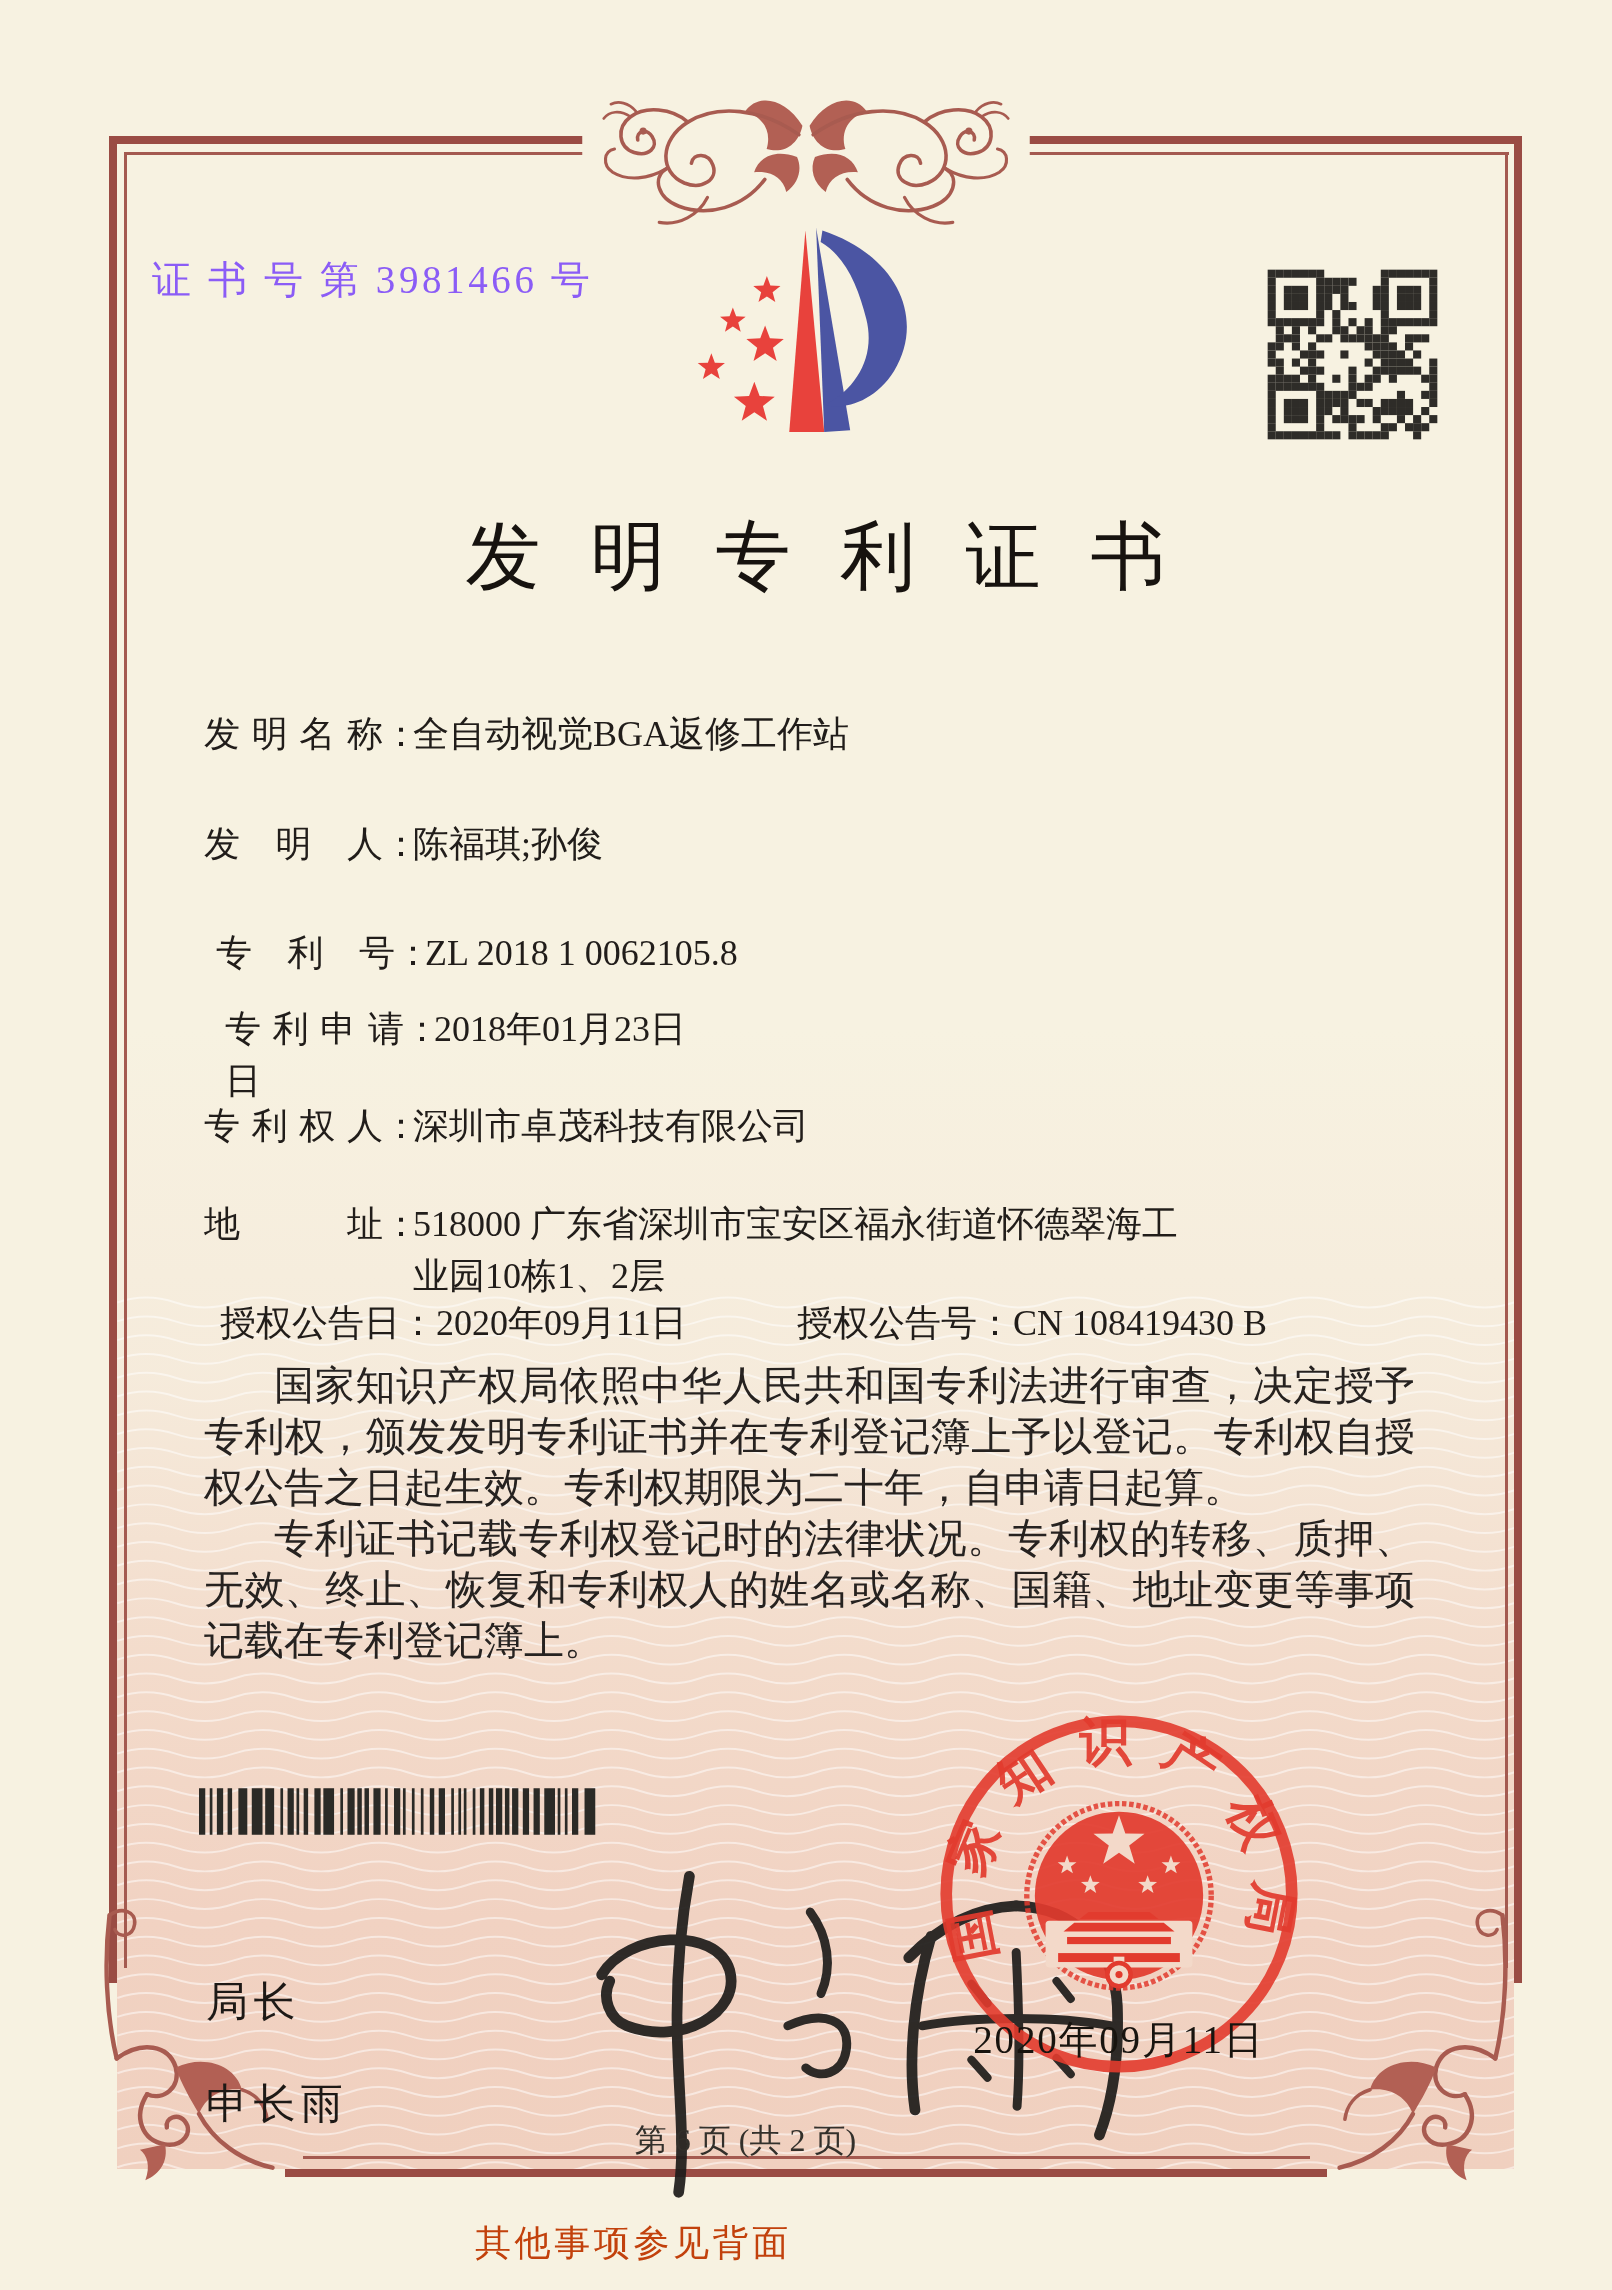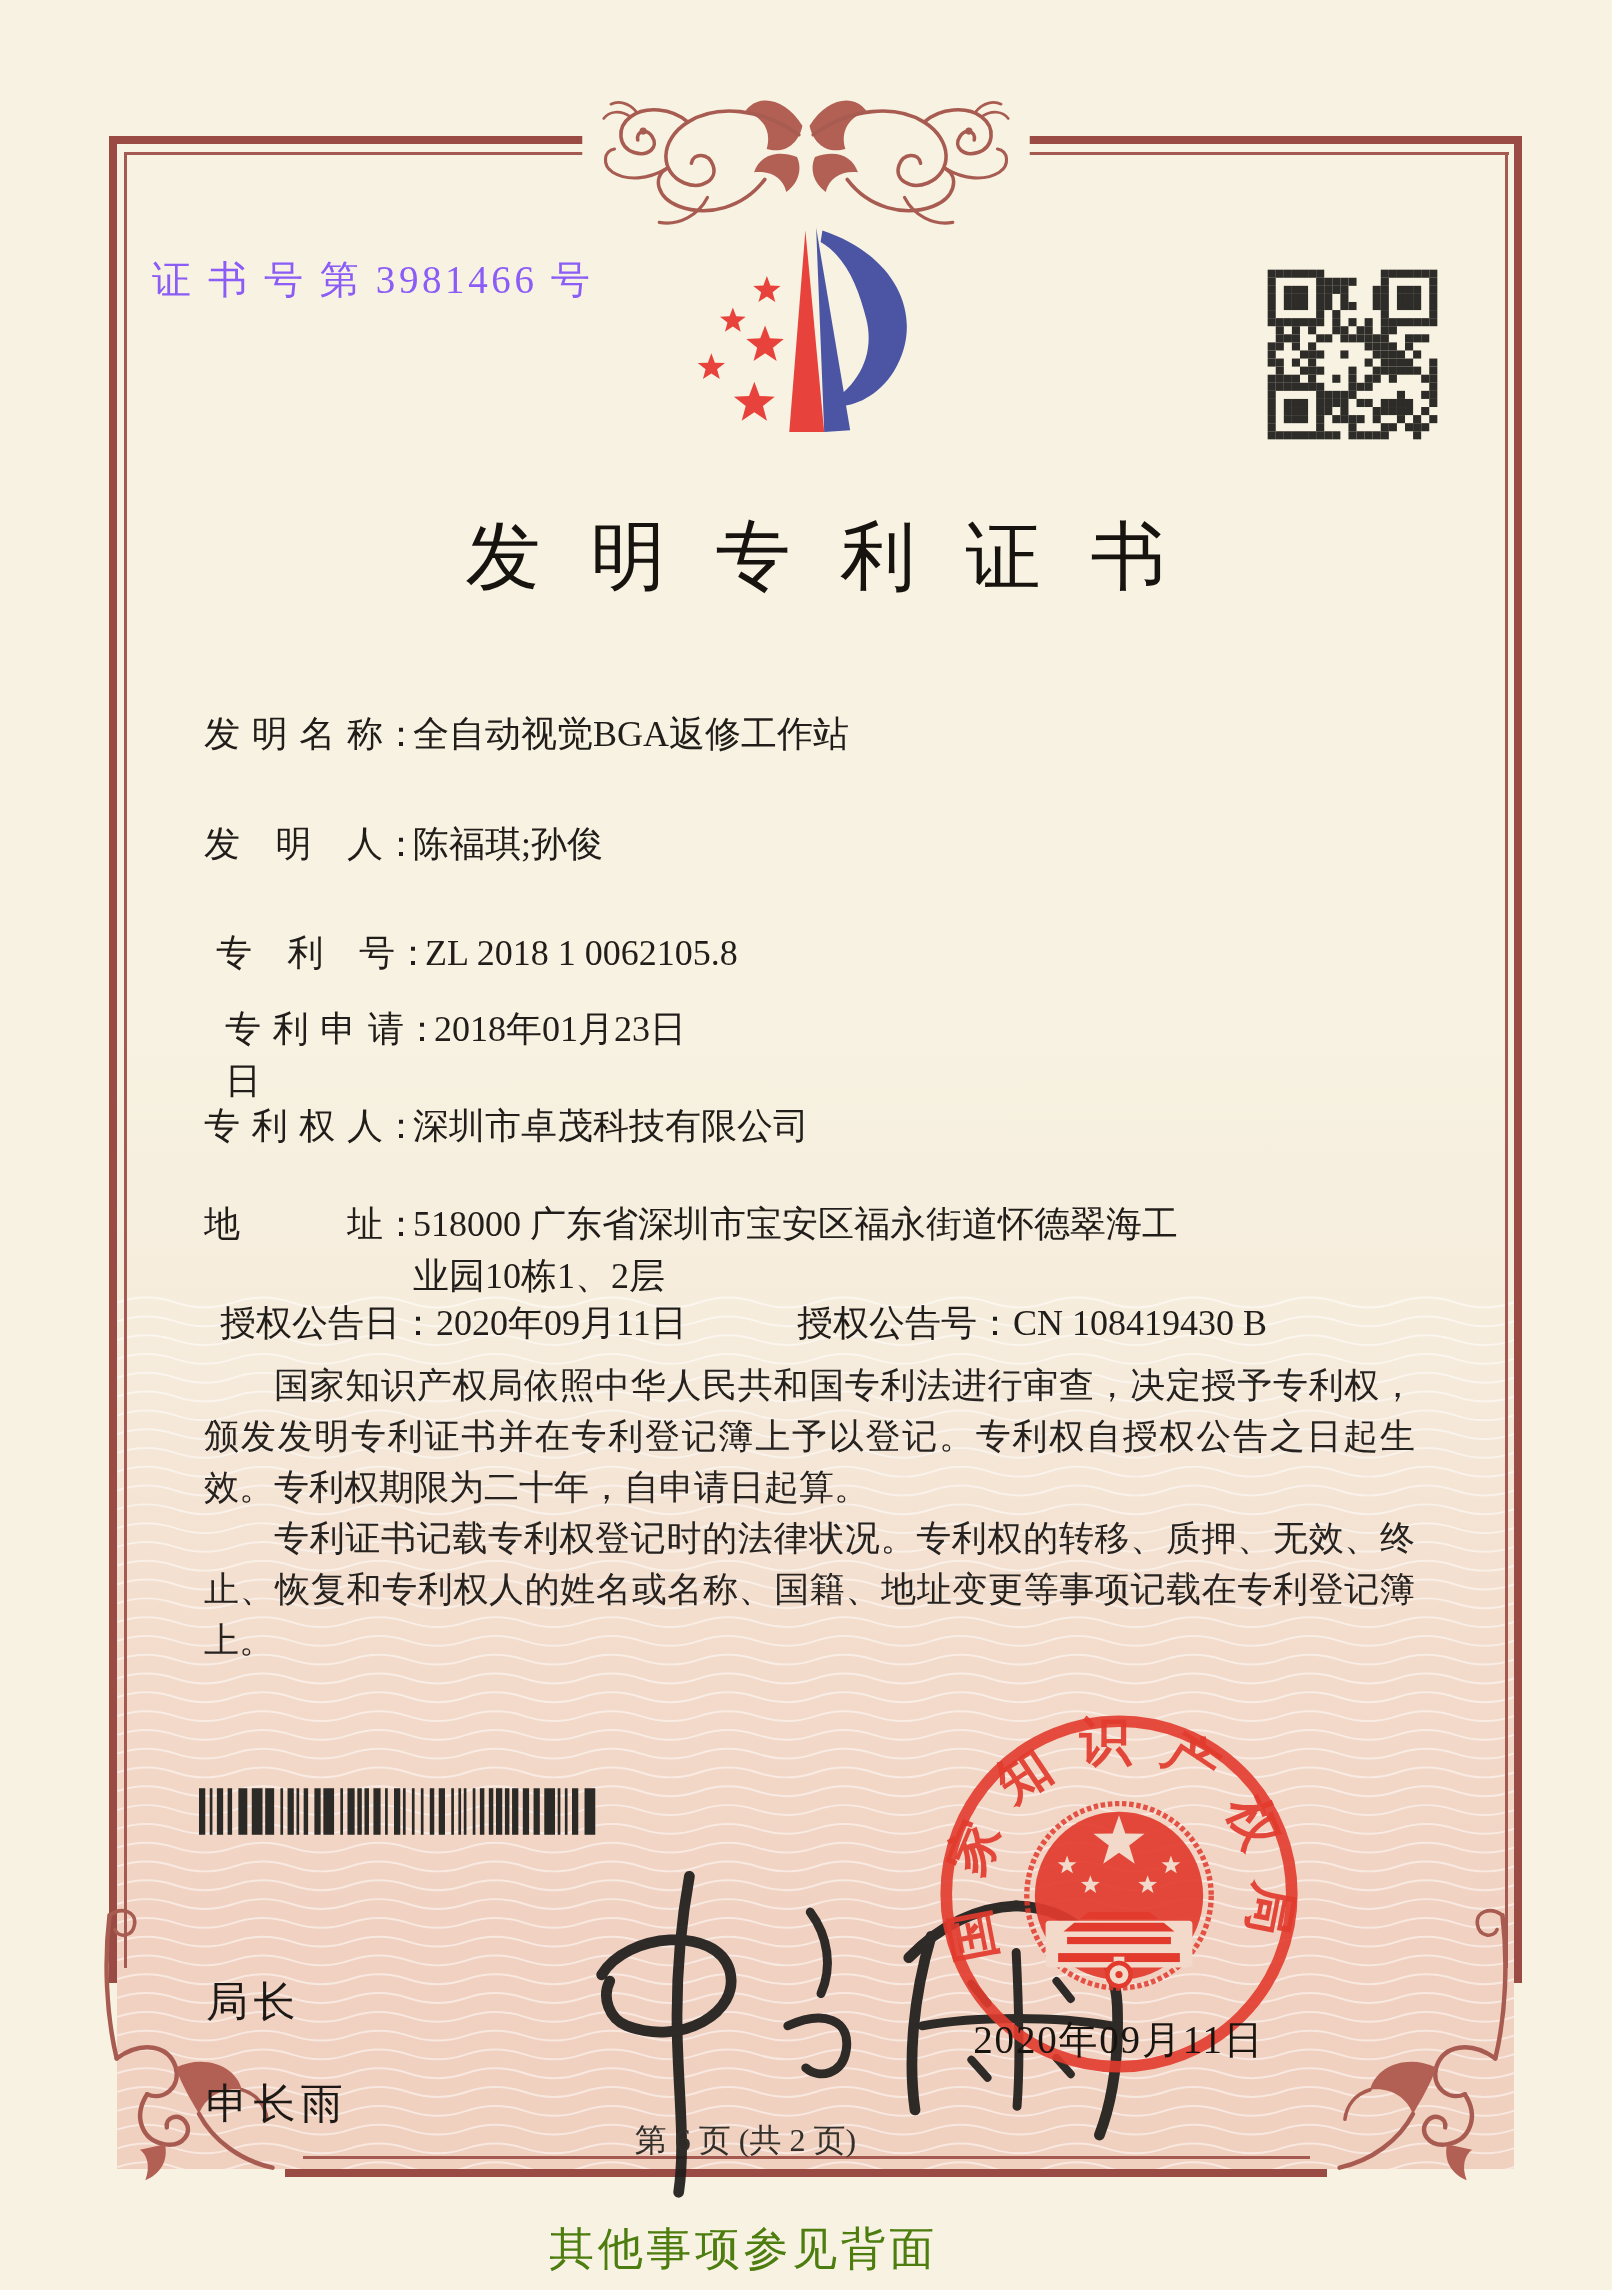--- a/index.html
+++ b/index.html
@@ -16,29 +16,29 @@
   .fl-in{background:#a45a50;}
   
   .certno{left:152px;top:253px;font-size:39px;letter-spacing:3.6px;color:#8b5cf6;}
   .title{left:109px;top:507px;width:1413px;text-align:center;font-size:75px;font-weight:normal;
          letter-spacing:50px;text-indent:50px;color:#17130f;}
   .frow{left:204px;font-size:36px;line-height:52px;display:flex;align-items:flex-start;}
   .flabel{display:inline-block;width:179px;text-align:justify;text-align-last:justify;}
   .colon{display:inline-block;width:30px;}
   .fvalue{display:inline-block;max-width:788px;}
   .grant{font-size:36px;line-height:52px;}
-  .bodytxt{left:204px;top:1360px;width:1211px;font-size:35px;line-height:51px;
+  .bodytxt{left:204px;top:1360px;width:1211px;font-size:40px;line-height:51px;
            text-align:justify;color:#262220;}
   .bodytxt p{margin:0;text-indent:70px;}
   .director{left:206px;font-size:42px;letter-spacing:5.4px;color:#1d1916;}
   .sealdate{left:931px;top:2013px;width:376px;text-align:center;font-size:39px;
             letter-spacing:1.8px;color:#18140f;}
   .pageinfo{left:477px;top:2119px;width:537px;text-align:center;font-size:32px;color:#33302b;}
-  .backnote{left:475px;top:2219px;width:537px;text-align:center;font-size:45px;
-            letter-spacing:3.6px;color:#4d7c0f;}
+  .backnote{left:475px;top:2219px;width:537px;text-align:left;font-size:36px;
+            letter-spacing:3.6px;color:#c2410c;}
 </style>
 </head>
 <body>
 
 <div class="page">
 
   <div class="abs pink-grad"></div>
   <svg class="abs waves" id="waves" viewBox="0 0 1560 982">
       <path d="M0,14 q32,-11 65,0 t65,0 t65,0 t65,0 t65,0 t65,0 t65,0 t65,0 t65,0 t65,0 t65,0 t65,0 t65,0 t65,0 t65,0 t65,0 t65,0 t65,0 t65,0 t65,0 t65,0 t65,0 t65,0 t65,0 t65,0" fill="none" stroke="rgba(255,255,255,0.5)" stroke-width="2.2"></path>
       <path d="M0,35 q32,-11 65,0 t65,0 t65,0 t65,0 t65,0 t65,0 t65,0 t65,0 t65,0 t65,0 t65,0 t65,0 t65,0 t65,0 t65,0 t65,0 t65,0 t65,0 t65,0 t65,0 t65,0 t65,0 t65,0 t65,0 t65,0" fill="none" stroke="rgba(255,255,255,0.5)" stroke-width="2.2"></path>

